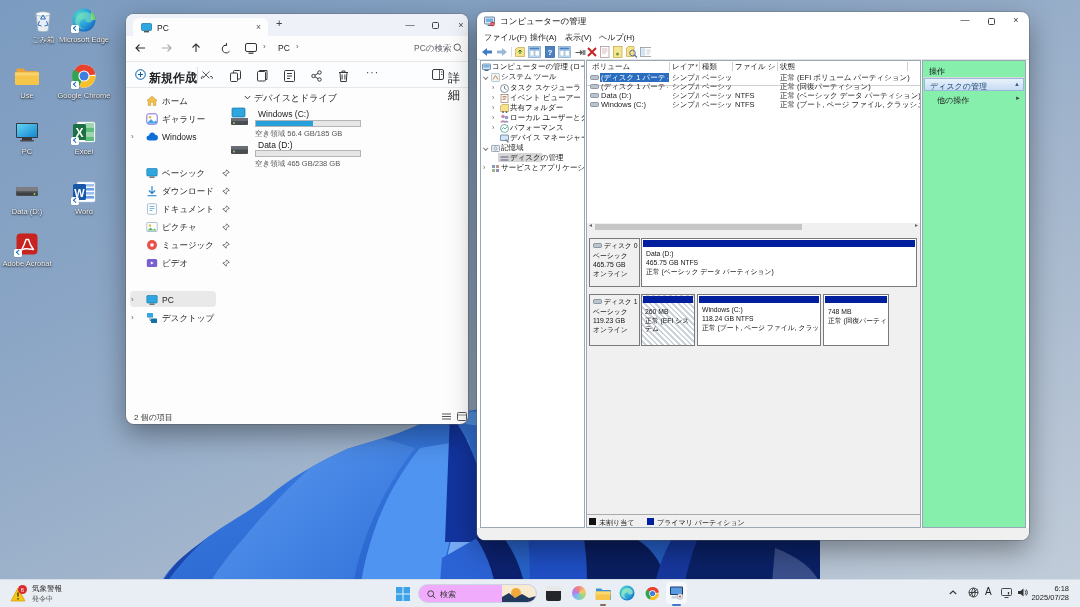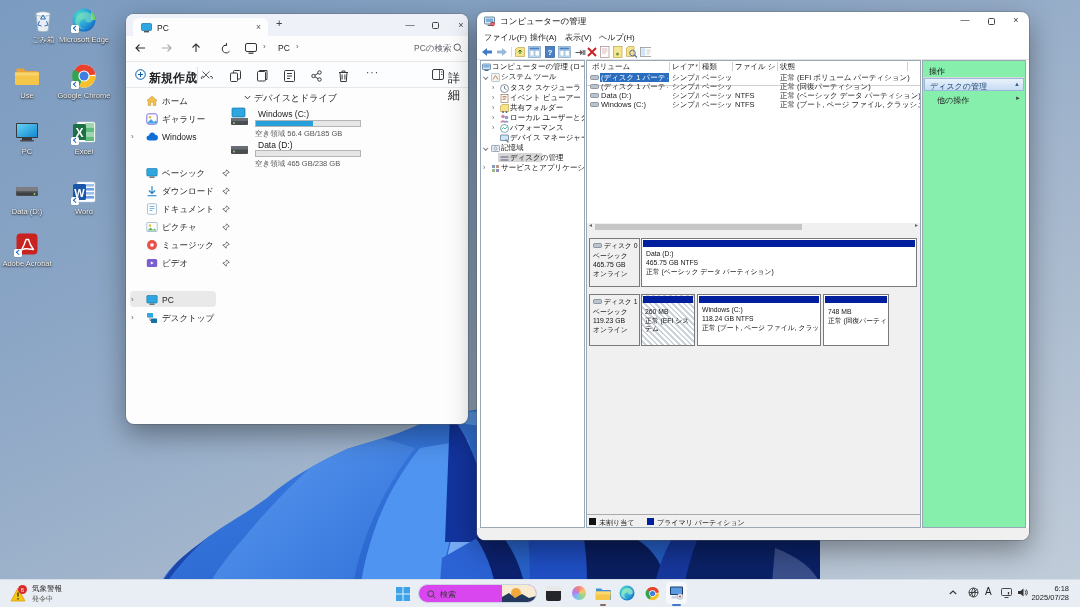--- a/index.html
+++ b/index.html
@@ -361,20 +361,30 @@
   <span class="abs" style="left:33px;top:41px;font-size:7.5px;color:#555;">空き領域 56.4 GB/185 GB</span>
   <svg class="abs" style="left:8px;top:52px" width="22" height="22" viewBox="0 0 22 22">
    <rect x="1" y="6" width="17" height="8" rx="1" fill="#4a4d52"></rect>
    <rect x="1" y="6" width="17" height="3.5" rx="1" fill="#6a6e74"></rect>
    <circle cx="4" cy="11.5" r="0.9" fill="#8fe06a"></circle>
   </svg>
   <span class="abs" style="left:36px;top:52px;font-size:8.5px;">Data (D:)</span>
   <div class="abs" style="left:33px;top:62px;width:106px;height:7px;background:#e6e6e6;border:1px solid #b5b5b5;"></div>
   <span class="abs" style="left:33px;top:71px;font-size:7.5px;color:#555;">空き領域 465 GB/238 GB</span>
  </div>
+ <div class="abs" style="left:0;top:396px;width:342px;height:14px;">
+  <span class="abs" style="left:8px;top:2px;font-size:8px;color:#333;">2 個の項目</span>
+  <svg class="abs" style="left:316px;top:3px" width="9" height="7" viewBox="0 0 9 7" stroke="#555" stroke-width="1">
+        <path d="M0 1 h9 M0 3.5 h9 M0 6 h9"></path>
+      </svg>
+  <svg class="abs" style="left:331px;top:2px" width="10" height="9" viewBox="0 0 10 9" fill="none" stroke="#555" stroke-width="1">
+        <rect x="0.5" y="0.5" width="9" height="8" rx="1"></rect>
+        <path d="M0.5 3 h9" stroke-width="0.7"></path>
+      </svg>
+ </div>
 </div>
 <div id="cm" class="abs">
 
  <svg class="abs" style="left:7px;top:4px" width="11" height="11" viewBox="0 0 11 11">
       <rect x="0.5" y="1" width="10" height="7" rx="0.8" fill="#dce9f5" stroke="#4a6a8a" stroke-width="0.8"></rect>
       <rect x="2" y="2.5" width="7" height="3.5" fill="#7ab0dd"></rect>
       <rect x="3.5" y="8.8" width="4" height="1.2" fill="#4a6a8a"></rect>
       <circle cx="8.5" cy="8" r="2.3" fill="#c33"></circle>
       <path d="M7.3 8 h2.4" stroke="#fff" stroke-width="0.7"></path>
     </svg>
@@ -671,21 +681,21 @@
  <span class="abs" style="left:32px;top:4px;font-size:7.5px;color:#222;">気象警報</span>
  <span class="abs" style="left:32px;top:14px;font-size:7px;color:#555;">発令中</span>
 
  <svg class="abs" style="left:396px;top:7px" width="14" height="14" viewBox="0 0 14 14">
   <rect x="0" y="0" width="6.5" height="6.5" fill="#3ca3e8"></rect>
       <rect x="7.5" y="0" width="6.5" height="6.5" fill="#3ca3e8"></rect>
   <rect x="0" y="7.5" width="6.5" height="6.5" fill="#3ca3e8"></rect>
       <rect x="7.5" y="7.5" width="6.5" height="6.5" fill="#3ca3e8"></rect>
  </svg>
 
- <div class="abs" style="left:418px;top:4px;width:119px;height:19px;background:#d946ef;border:1px solid #cdd5e0;border-radius:10px;overflow:hidden;">
+ <div class="abs" style="left:418px;top:4px;width:119px;height:19px;background:#f0abfc;border:1px solid #cdd5e0;border-radius:10px;overflow:hidden;">
   <svg class="abs" style="left:8px;top:4.5px" width="9" height="9" viewBox="0 0 9 9" fill="none" stroke="#444" stroke-width="1">
         <circle cx="3.7" cy="3.7" r="2.9"></circle>
         <path d="M5.9 5.9 L8.3 8.3"></path>
       </svg>
   <span class="abs" style="left:21px;top:4px;font-size:8px;color:#333;">検索</span>
   <div class="abs" style="right:0;top:0;width:34px;height:19px;">
    <svg width="34" height="19" viewBox="0 0 34 19">
           <rect width="34" height="19" fill="#f7ecd2"></rect>
           <circle cx="14" cy="8" r="5" fill="#f2a93b"></circle>
           <path d="M0 19 L0 12 L7 8 L13 13 L20 9 L27 13 L34 11 L34 19 Z" fill="#233a5e"></path>

